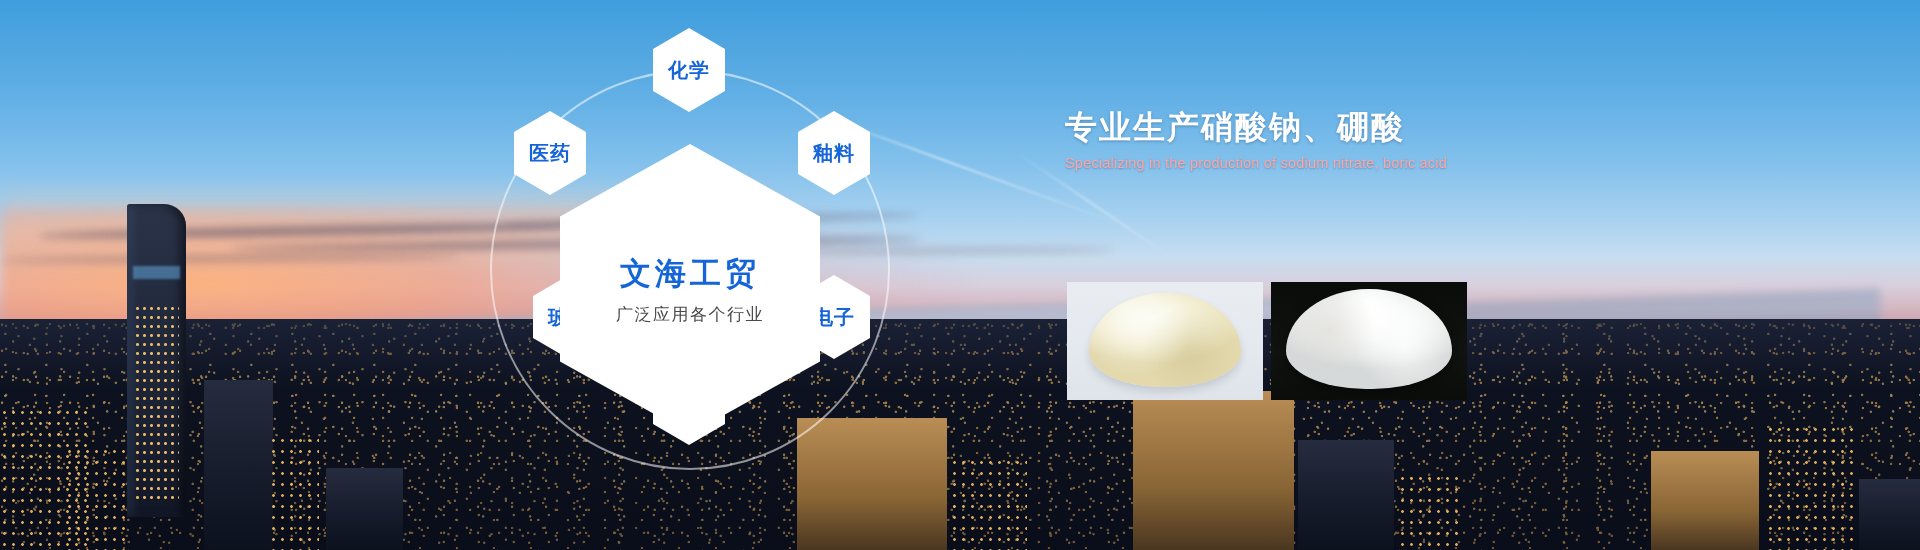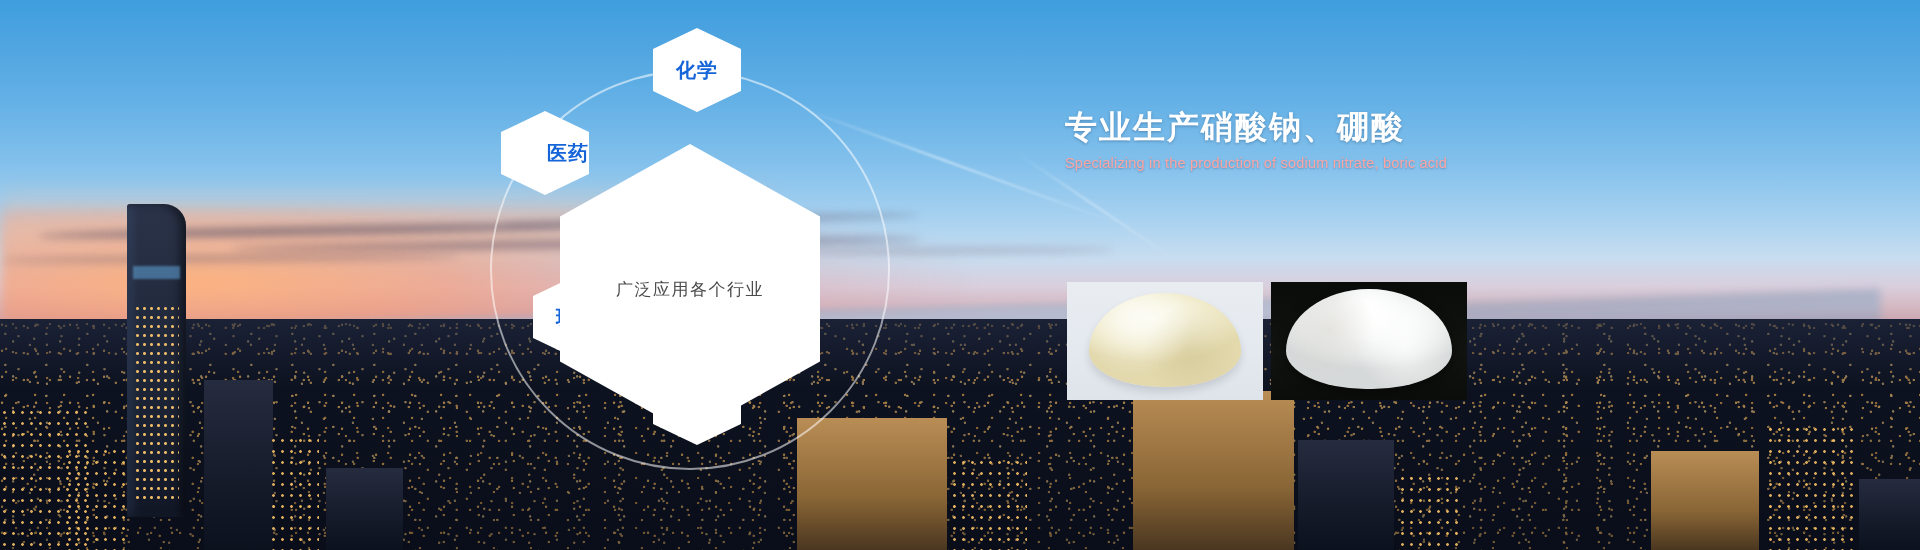--- a/index.html
+++ b/index.html
@@ -204,21 +204,21 @@
     background: #ffffff;
     -webkit-clip-path: polygon(50% 0%, 100% 25%, 100% 75%, 50% 100%, 0% 75%, 0% 25%);
     clip-path: polygon(50% 0%, 100% 25%, 100% 75%, 50% 100%, 0% 75%, 0% 25%);
     display: flex;
     flex-direction: column;
     align-items: center;
     justify-content: center;
   }
 
   .hex-sm {
-    width: 88px; height: 84px;
+    width: 72px; height: 84px;
     font-size: 20px;
     font-weight: bold;
     color: #1565d8;
     letter-spacing: 1px;
   }
   .hex-sm span { color: #1565d8; }
 
   .hex-center {
     left: 130px; top: 126px;
     width: 260px; height: 290px;
@@ -235,21 +235,21 @@
     color: #4a4a4a;
     letter-spacing: 1.5px;
   }
 
   
   .hex-top    { left: 223px; top: 10px; }
   .hex-tr     { left: 368px; top: 93px; }
   .hex-br     { left: 368px; top: 257px; }
   .hex-bottom { left: 223px; top: 343px; }
   .hex-bl     { left: 78px;  top: 257px; margin-left: 25px; }
-  .hex-tl     { left: 71px;  top: 93px; align-items: flex-end; }
+  .hex-tl     { left: 84px;  top: 93px; }
 
   
   .copy {
     position: absolute;
     left: 1065px; top: 108px;
     width: 760px;
   }
   .headline {
     font-size: 32px;
     font-weight: bold;
@@ -368,35 +368,42 @@
   <div class="bldg" style="left:96.8%;width:3.2%;  height:13%;"></div>
 
   <div class="diagram">
 
     <div class="ring"></div>
 
     <div class="hex hex-sm hex-top">
       <span>化学</span>
     </div>
 
-
+    <div class="hex hex-sm hex-tr">
+      <span>釉料</span>
+    </div>
+
+    <div class="hex hex-sm hex-br">
+      <span>电子</span>
+    </div>
 
     <div class="hex hex-sm hex-bottom">
       <span>冶金</span>
     </div>
 
     <div class="hex hex-sm hex-bl">
       <span>玻璃</span>
     </div>
 
     <div class="hex hex-sm hex-tl">
       <span>医药</span>
     </div>
 
     <div class="hex hex-center">
+      <div class="brand">文海工贸</div>
       <div class="slogan">广泛应用各个行业</div>
     </div>
   </div>
 
   <div class="copy">
     <div class="headline">专业生产硝酸钠、硼酸</div>
     <div class="subline">Specializing in the production of sodium nitrate, boric acid</div>
   </div>
 
   <div class="photos">

